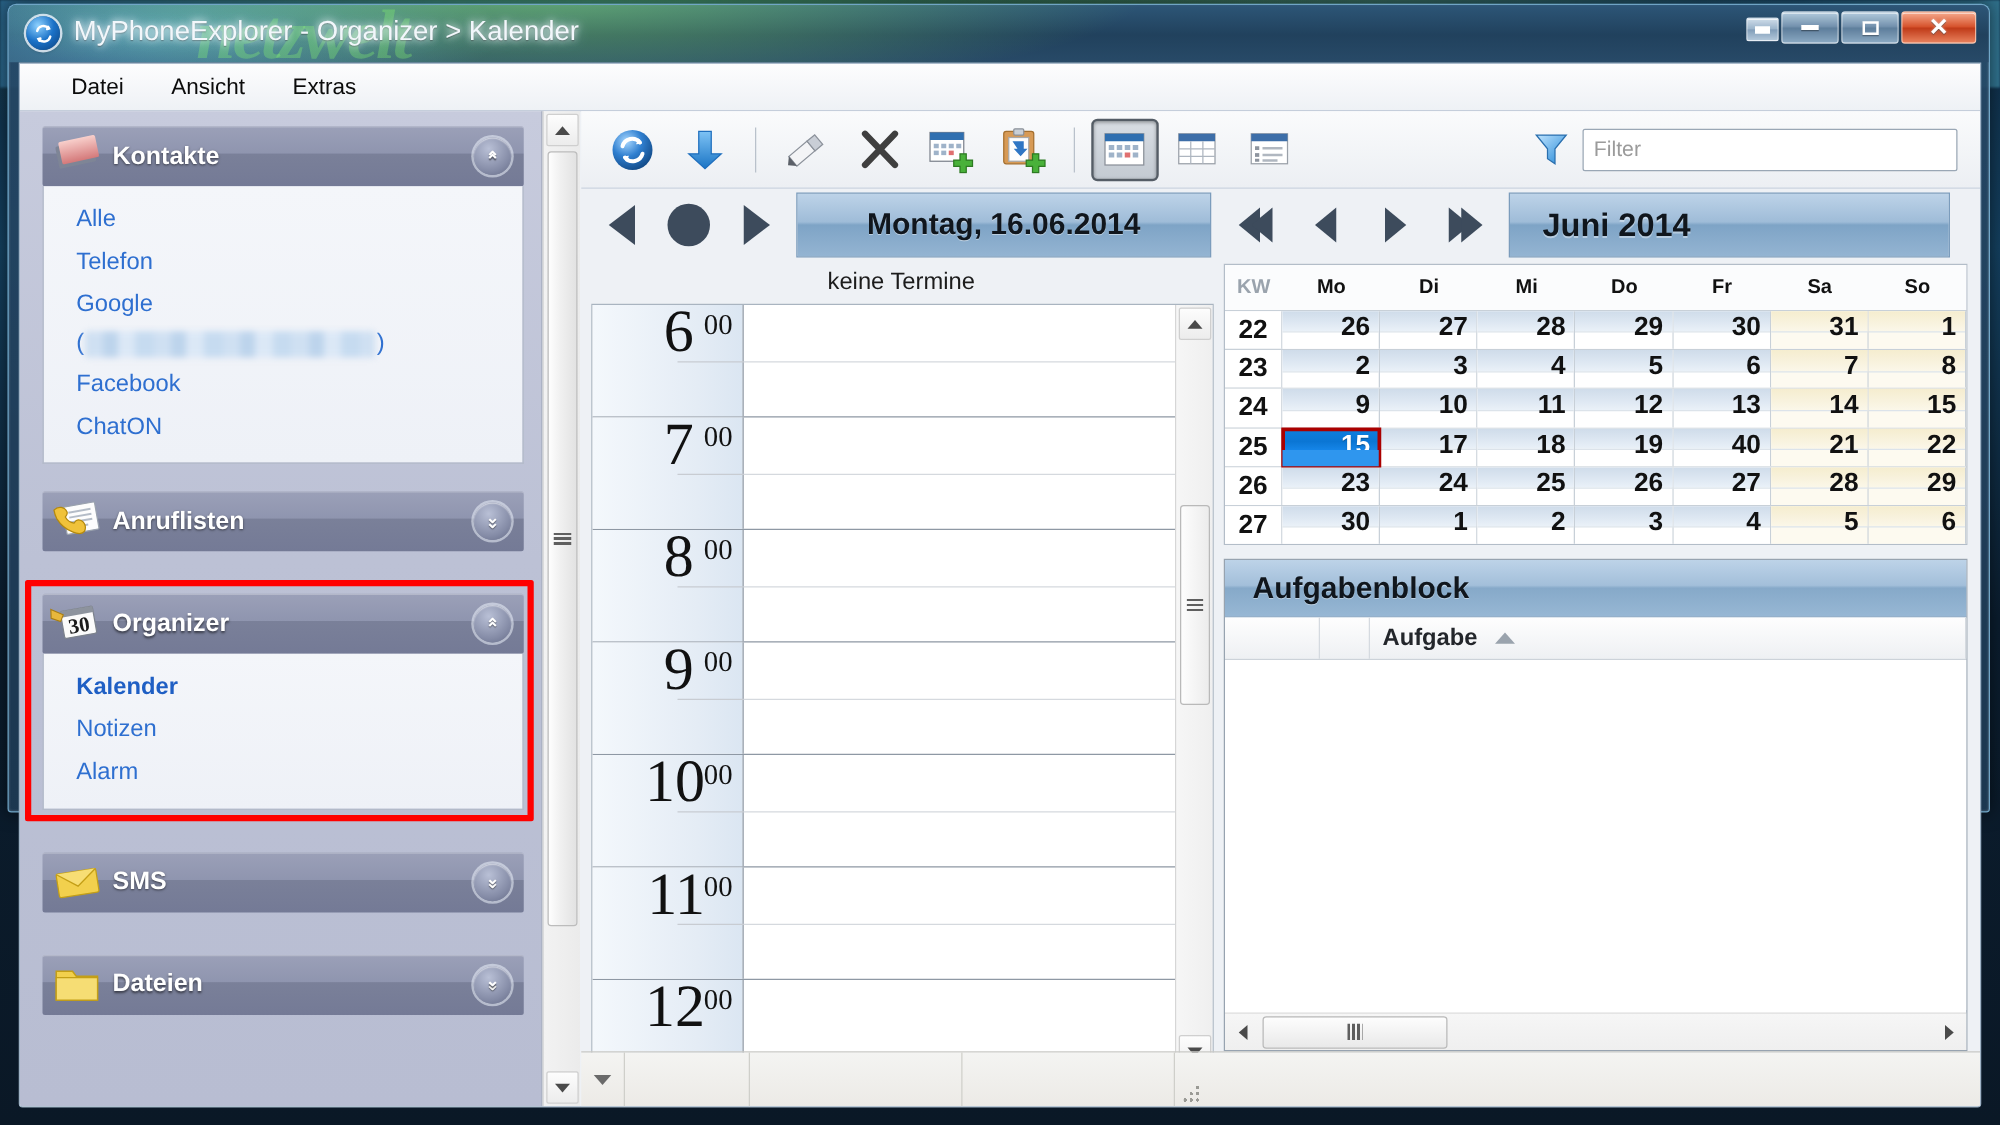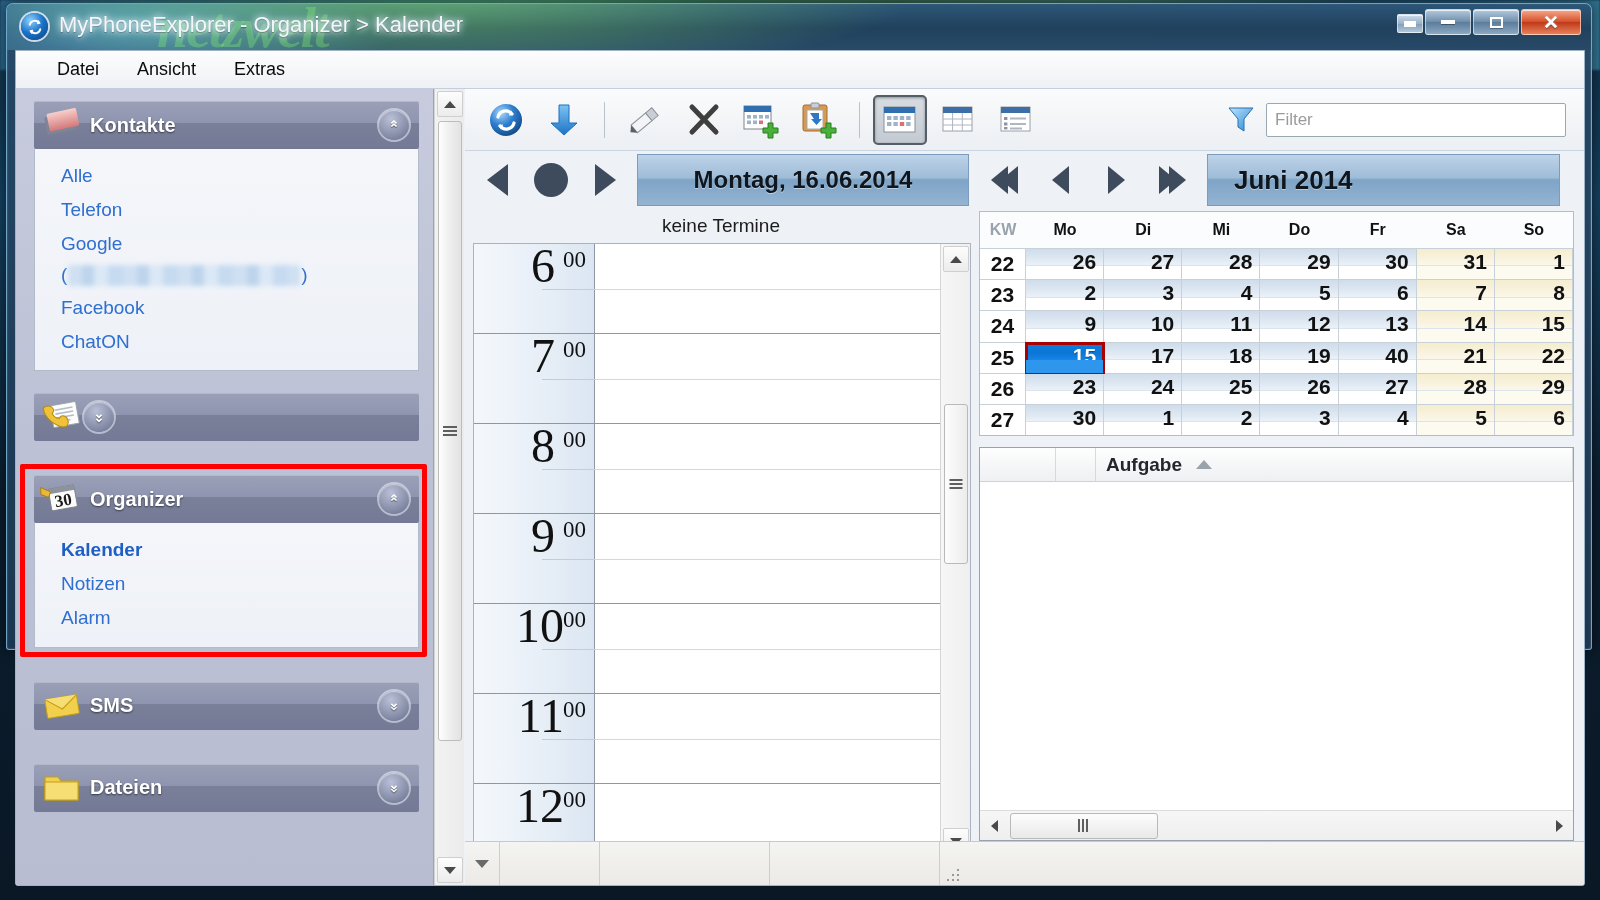--- a/index.html
+++ b/index.html
@@ -502,20 +502,21 @@
                   <g stroke="#b4bcc7" stroke-width="1.6">
                     <line x1="16" y1="12" x2="34" y2="12"></line>
                       <line x1="16" y1="16" x2="34" y2="16"></line>
                     <line x1="16" y1="20" x2="34" y2="20"></line>
                       <line x1="16" y1="24" x2="30" y2="24"></line>
                   </g>
                   <path d="M5 8c4-3 9-1 10 3 .5 2-1 3-2 4 1 3 3 5 6 6 1-1 2-2.5 4-2 4 1 6 6 3 10-2 2-6 1-9-1-5-3-9-8-11-13-1-3-1-6-1-7z" fill="#f0c23a" stroke="#b4890f" stroke-width="1"></path>
                 </g>
               </svg>
             </div>
+            <div class="panel-title">Anruflisten</div>
             <div class="chev">⌄<span style="position:absolute;margin-top:-7px">⌄</span></div>
           </div>
         </div>
 
         <div class="panel highlight" style="margin-top:34px;">
           <div class="hl-box"></div>
           <div class="panel-head">
             <div class="pico">
               <svg viewBox="0 0 44 40" width="44" height="40">
                 <g transform="rotate(-10 22 20)">
@@ -989,20 +990,21 @@
                     <span class="dnum">5</span>
                   </div>
                   <div class="daycell we">
                     <span class="dnum">6</span>
                   </div>
                 </div>
               </div>
           </div>
 
           <div id="tasks">
+            <div id="tasks-head">Aufgabenblock</div>
             <div id="tasks-cols">
               <div class="tcol c1"></div>
               <div class="tcol c2"></div>
               <div class="tcol c3">
                 <span class="lbl">Aufgabe</span>
                 <span class="sortarrow"></span>
               </div>
             </div>
             <div id="tasks-body"></div>
             <div id="tasks-hscroll">

